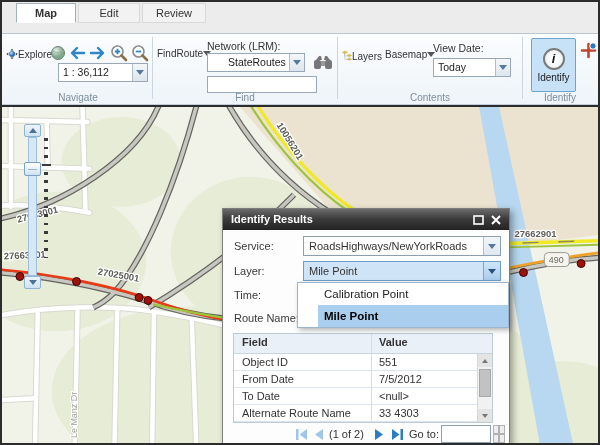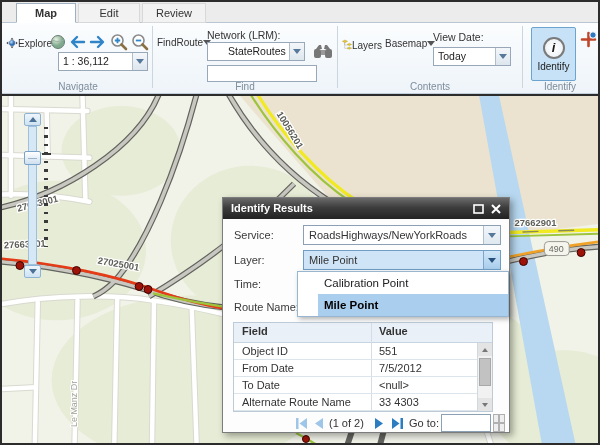--- a/index.html
+++ b/index.html
@@ -1,20 +1,20 @@
 <!DOCTYPE html>
 <html><head>
 <meta charset="utf-8">
 <style>
   html,body{margin:0;padding:0;background:#888;}
   *{box-sizing:border-box;font-family:"Liberation Sans","DejaVu Sans",sans-serif;}
   #app{position:relative;width:600px;height:445px;background:#f3f7fb;border:2px solid #2c2c2c;overflow:hidden;}
 
   
-  .tabstrip{position:relative;height:21px;background:#ececec;border-bottom:1px solid #b9c6d2;}
+  .tabstrip{position:relative;height:32px;background:#ececec;border-bottom:1px solid #b9c6d2;}
   .tab{position:absolute;top:1px;height:20px;line-height:19px;text-align:center;font-size:11px;color:#333;
        border:1px solid #d8d8d8;background:#f2f2f2;}
   .tab.active{background:#fff;border-color:#9fb1c1;border-bottom:1px solid #fff;z-index:2;font-weight:bold;}
   .ribbon-body{position:relative;height:71px;background:linear-gradient(#fbfdfe,#eef4f9);border-bottom:1px solid #c2cfda;}
   .gsep{position:absolute;top:3px;height:62px;width:1px;background:#ccd6e0;}
   .glabel{position:absolute;bottom:1px;font-size:10px;color:#7d8d9c;text-align:center;}
   .rbtn{position:absolute;display:flex;flex-direction:row;align-items:center;justify-content:flex-start;
         font-size:10px;color:#333;cursor:default;}
   .combo{position:absolute;display:flex;height:19px;border:1px solid #98a8b8;background:#fff;font-size:10.5px;color:#222;}
   .combo .val{flex:1;padding:2px 4px;white-space:nowrap;overflow:hidden;}

